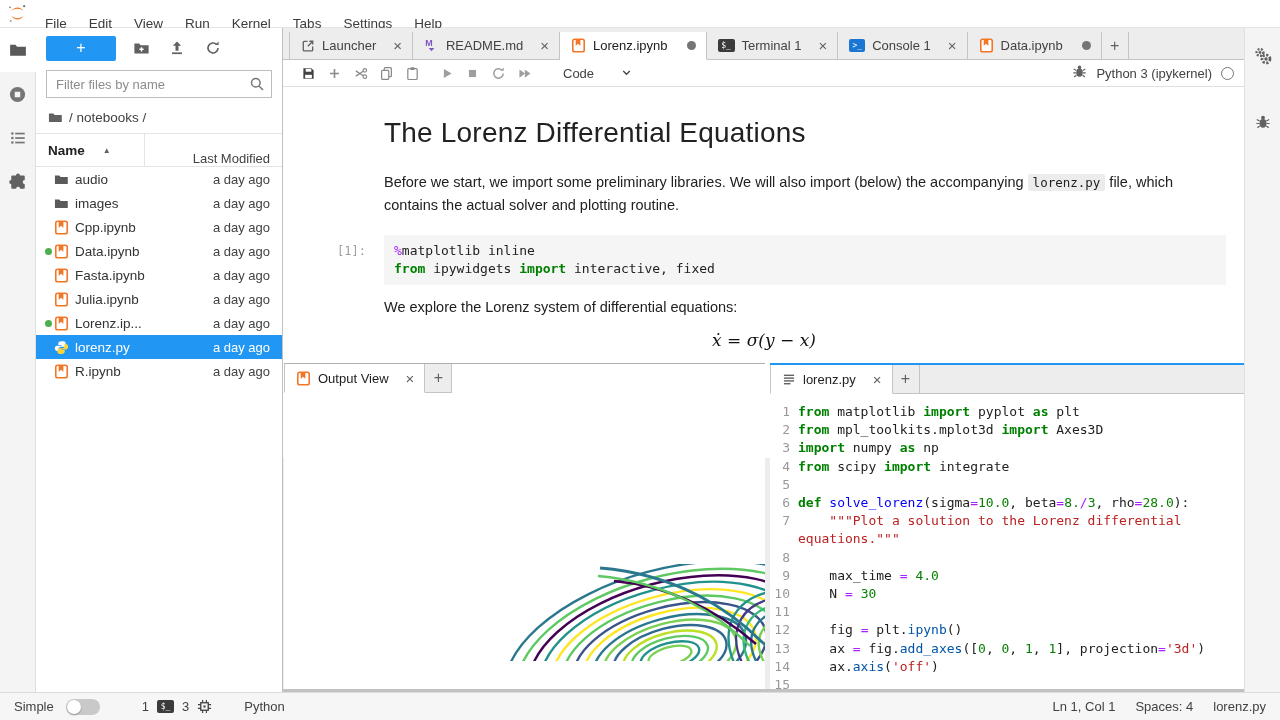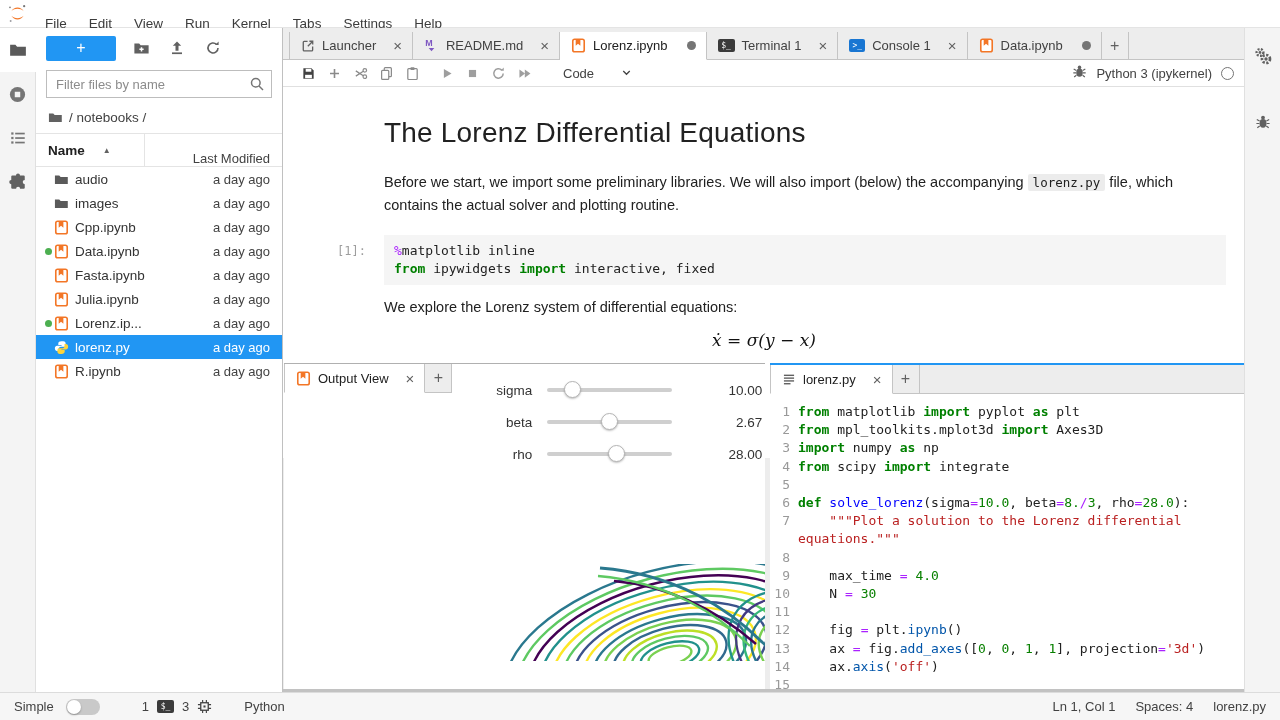--- a/index.html
+++ b/index.html
@@ -477,43 +477,20 @@
             <svg width="15" height="15" viewBox="0 0 16 16">
                 <rect x="1.9" y="1.3" width="12.2" height="13.4" rx="2" fill="#fff" stroke="#f37626" stroke-width="1.7"></rect>
                 <path d="M5 1.3v6.9l2.5-2.2 2.5 2.2V1.3z" fill="#f37626"></path>
               </svg>
             <span>Output View</span>
             <span class="close-x">×</span>
           </div>
           <div class="add-tab">+</div>
         </div>
         <div id="output-content">
-          <div id="sliders" style="padding-top:10px">
-              <div class="slider-row">
-                <span class="slabel">sigma</span>
-                <span class="strack">
-                  <span class="shandle" style="left: calc(20% - 8px);"></span>
-                </span>
-                <span class="svalue">10.00</span>
-              </div>
-              <div class="slider-row">
-                <span class="slabel">beta</span>
-                <span class="strack">
-                  <span class="shandle" style="left: calc(49% - 8px);"></span>
-                </span>
-                <span class="svalue">2.67</span>
-              </div>
-              <div class="slider-row">
-                <span class="slabel">rho</span>
-                <span class="strack">
-                  <span class="shandle" style="left: calc(55% - 8px);"></span>
-                </span>
-                <span class="svalue">28.00</span>
-              </div>
-            </div>
           <div id="plot-wrap">
             <svg id="lorenz-svg" width="392" height="200" viewBox="0 0 392 200">
                 <g transform="rotate(-15 168 92)">
                   <ellipse cx="168" cy="92" rx="170" ry="87" fill="none" stroke="#2a788e" stroke-width="2.4"></ellipse>
                   <ellipse cx="168" cy="92" rx="157" ry="80" fill="none" stroke="#5ec962" stroke-width="2.4"></ellipse>
                   <ellipse cx="168" cy="92" rx="145" ry="74" fill="none" stroke="#440154" stroke-width="2.4"></ellipse>
                   <ellipse cx="168" cy="92" rx="133" ry="68" fill="none" stroke="#21918c" stroke-width="2.4"></ellipse>
                   <ellipse cx="168" cy="92" rx="121" ry="61" fill="none" stroke="#fde725" stroke-width="2.4"></ellipse>
                   <ellipse cx="168" cy="92" rx="110" ry="55" fill="none" stroke="#5ec962" stroke-width="2.4"></ellipse>
                   <ellipse cx="168" cy="92" rx="99" ry="49" fill="none" stroke="#3b528b" stroke-width="2.4"></ellipse>

